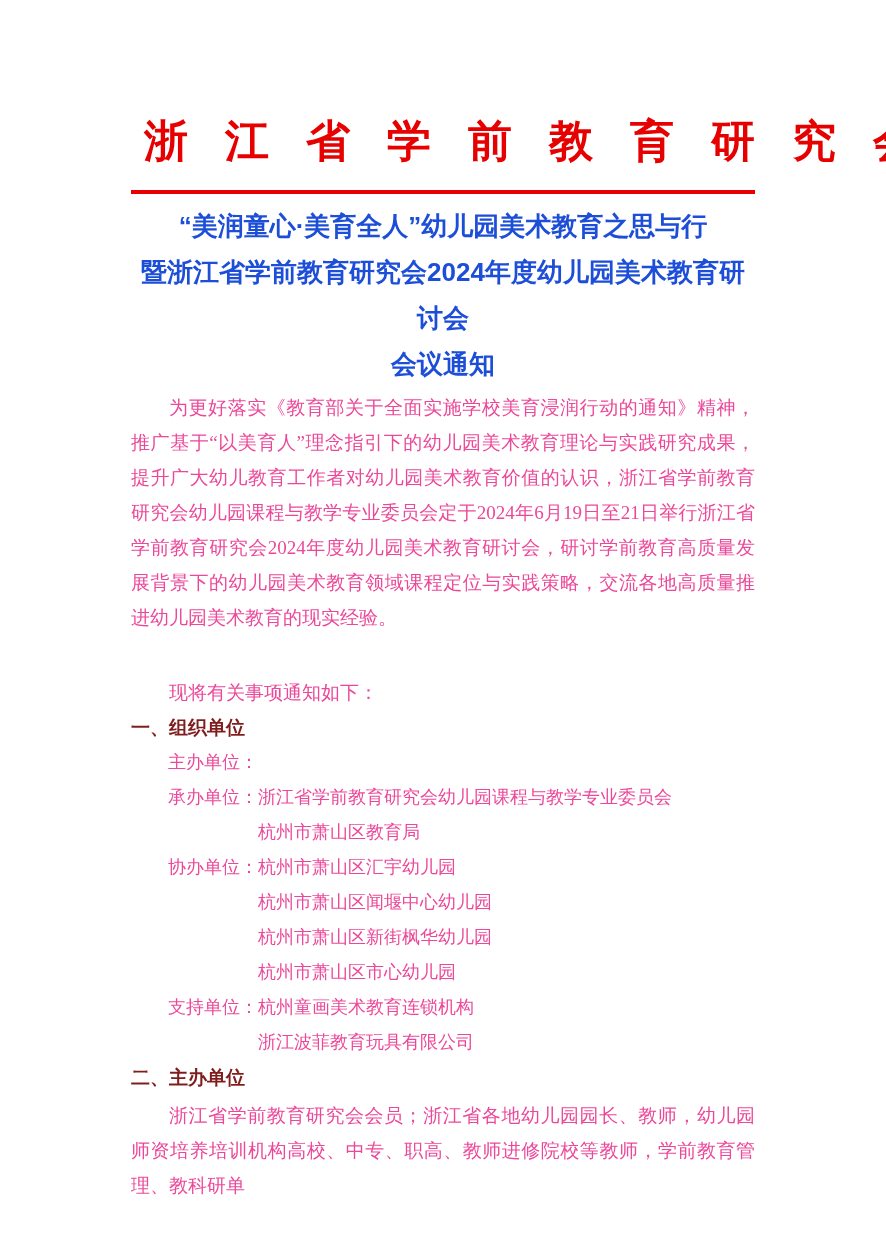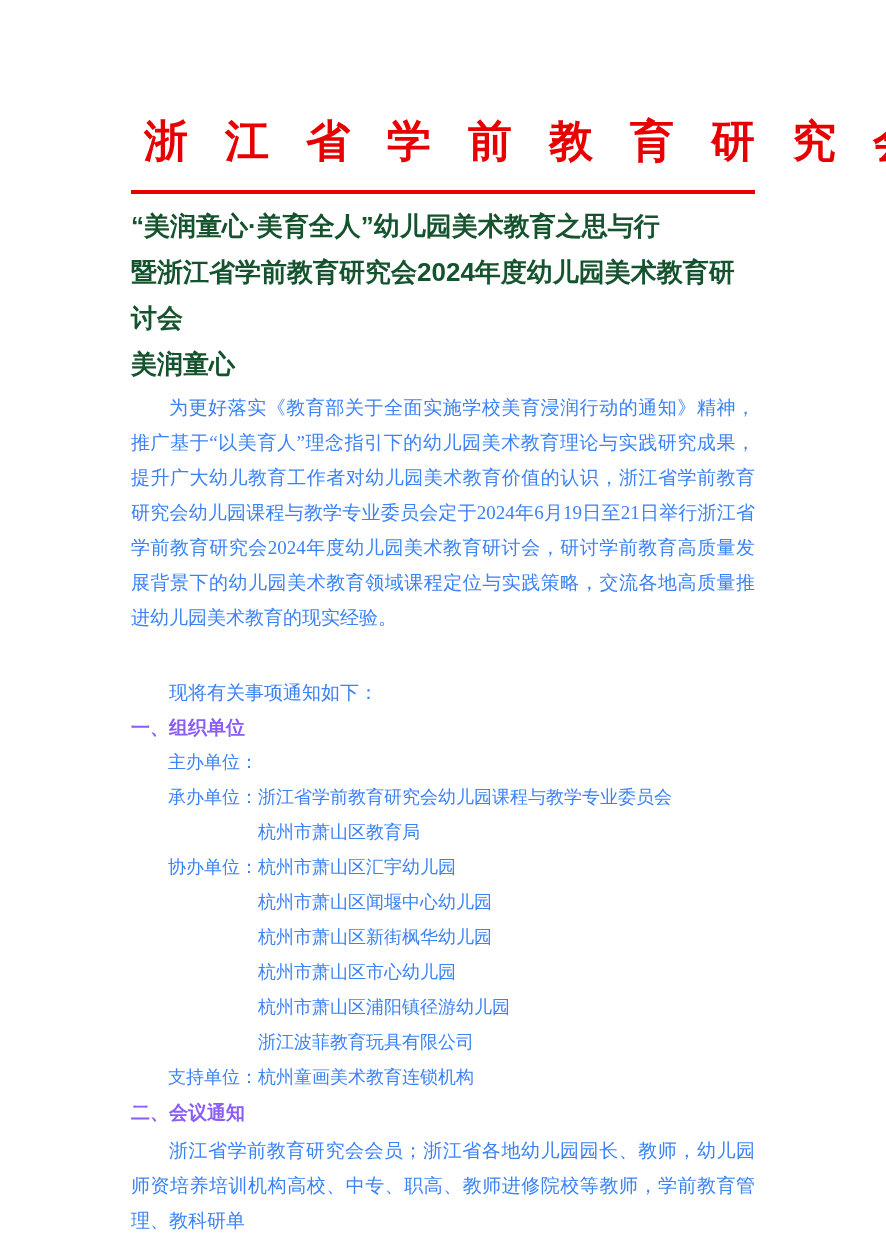--- a/index.html
+++ b/index.html
@@ -31,48 +31,49 @@
     white-space: nowrap;
   }
   .red-rule {
     margin-top: 23px;
     height: 4px;
     background: #e60000;
   }
   
   .doc-title {
     margin-top: 9px;
+    text-align: center;
     font-family: "Liberation Sans", "DejaVu Sans", sans-serif;
     font-weight: bold;
     font-size: 26px;
     line-height: 46px;
-    color: #14532d;
+    color: #1d4ed8;
   }
   
   .body-text {
     font-size: 19px;
     line-height: 35px;
     text-align: justify;
-    color: #3b82f6;
+    color: #ec4899;
   }
   .intro {
     margin-top: 3px;
     text-indent: 38px;
   }
   .notice-line {
     text-indent: 38px;
     margin-top: 40px;
   }
   
   .section-heading {
     font-family: "Liberation Sans", "DejaVu Sans", sans-serif;
     font-weight: bold;
     font-size: 19px;
     line-height: 35px;
-    color: #8b5cf6;
+    color: #7f1d1d;
   }
   
   .org-list { }
   .org-row {
     display: flex;
     padding-left: 37px;
     font-size: 18px;
     line-height: 35px;
   }
   .org-label {
@@ -90,21 +91,21 @@
 <div class="page">
   <div class="content">
 
     <div class="letterhead">浙 江 省 学 前 教 育 研 究 会</div>
 
     <div class="red-rule"></div>
 
     <div class="doc-title">
       <div>“美润童心·美育全人”幼儿园美术教育之思与行</div>
       <div>暨浙江省学前教育研究会2024年度幼儿园美术教育研讨会</div>
-      <div>美润童心</div>
+      <div>会议通知</div>
     </div>
 
     <p class="body-text intro">为更好落实《教育部关于全面实施学校美育浸润行动的通知》精神，推广基于“以美育人”理念指引下的幼儿园美术教育理论与实践研究成果，提升广大幼儿教育工作者对幼儿园美术教育价值的认识，浙江省学前教育研究会幼儿园课程与教学专业委员会定于2024年6月19日至21日举行浙江省学前教育研究会2024年度幼儿园美术教育研讨会，研讨学前教育高质量发展背景下的幼儿园美术教育领域课程定位与实践策略，交流各地高质量推进幼儿园美术教育的现实经验。</p>
 
     <p class="body-text notice-line">现将有关事项通知如下：</p>
 
     <div class="section-heading">一、组织单位</div>
 
     <div class="org-list body-text">
       <div class="org-row">
@@ -129,33 +130,32 @@
       <div class="org-row">
         <span class="org-label"></span>
         <span class="org-value">杭州市萧山区新街枫华幼儿园</span>
       </div>
       <div class="org-row">
         <span class="org-label"></span>
         <span class="org-value">杭州市萧山区市心幼儿园</span>
       </div>
       <div class="org-row">
         <span class="org-label"></span>
-        <span class="org-value">杭州市萧山区浦阳镇径游幼儿园</span>
       </div>
       <div class="org-row">
         <span class="org-label"></span>
       </div>
       <div class="org-row">
+        <span class="org-label">支持单位：</span>
+        <span class="org-value">杭州童画美术教育连锁机构</span>
+      </div>
+      <div class="org-row">
         <span class="org-label"></span>
         <span class="org-value">浙江波菲教育玩具有限公司</span>
       </div>
-      <div class="org-row">
-        <span class="org-label">支持单位：</span>
-        <span class="org-value">杭州童画美术教育连锁机构</span>
-      </div>
     </div>
 
-    <div class="section-heading">二、会议通知</div>
+    <div class="section-heading">二、主办单位</div>
 
     <p class="body-text intro">浙江省学前教育研究会会员；浙江省各地幼儿园园长、教师，幼儿园师资培养培训机构高校、中专、职高、教师进修院校等教师，学前教育管理、教科研单</p>
 
   </div>
 </div>
 
 </body></html>

